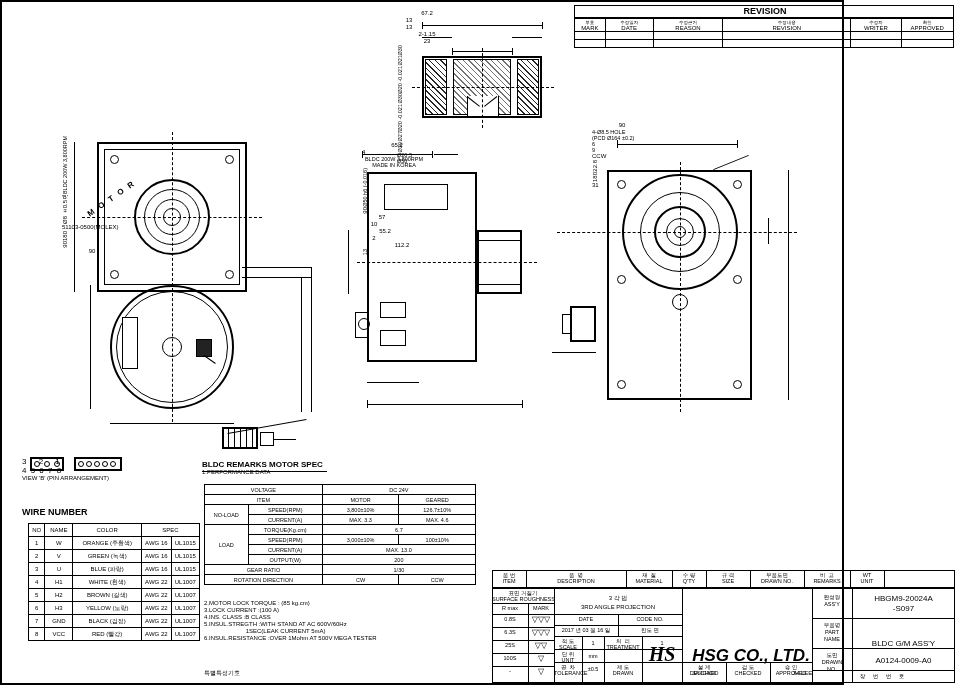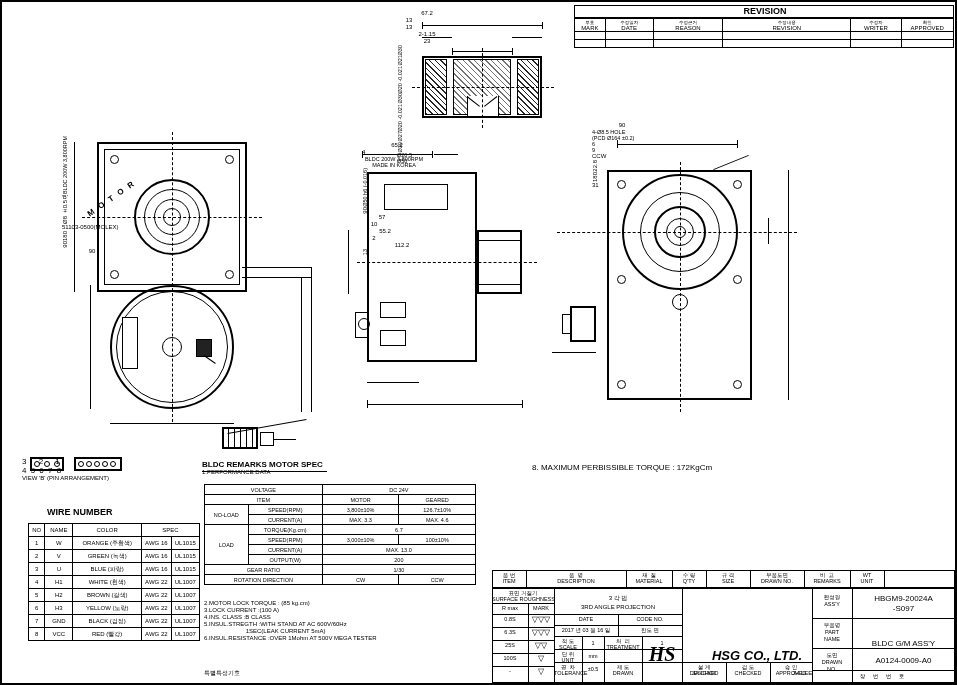--- a/index.html
+++ b/index.html
@@ -1,17 +1,17 @@
 <!DOCTYPE html>
 <html><head>
 <meta charset="utf-8">
 <style>
   html,body{margin:0;padding:0;background:#fff;}
   body{width:957px;height:685px;font-family:"Liberation Sans",sans-serif;color:#000;overflow:hidden;}
-  #sheet{position:relative;width:957px;height:685px;box-sizing:border-box;border:2px solid #000;background:#fff;}
+  #sheet{position:relative;width:844px;height:685px;box-sizing:border-box;border:2px solid #000;background:#fff;}
   .abs{position:absolute;}
   .ln{position:absolute;background:#000;}
   .h1{height:1px;} .v1{width:1px;}
   .t6{font-size:6px;line-height:7px;}
   .t5{font-size:5.5px;line-height:6px;}
   .t8{font-size:8px;line-height:9px;}
   .t9{font-size:9px;line-height:10px;}
   .t11{font-size:11px;line-height:12px;font-style:italic;}
   .c{text-align:center;}
   .bold{font-weight:bold;}
@@ -265,41 +265,40 @@
     <div class="box2" style="left:-22px;top:184px;width:26px;height:36px;"></div>
     <div class="box" style="left:-30px;top:192px;width:10px;height:20px;"></div>
     <div class="ln h1" style="left:-40px;top:230px;width:44px;"></div>
     <div class="t6" style="left:-44px;top:186px;">31</div>
 
     <div class="abs" style="left:-35px;top:110px;width:240px;border-top:1px dashed #000;"></div>
     <div class="abs" style="left:88px;top:40px;height:250px;border-left:1px dashed #000;"></div>
   </div>
 
   <div class="abs" style="left:530px;top:458px;width:420px;">
-    <div class="t8" style="position:relative;margin-top:3px;">8. MAXIMUM PERBISSIBLE TORQUE : 172KgCm</div>
   </div>
 
   <div class="abs" style="left:20px;top:455px;width:180px;height:50px;">
     <div class="box2" style="left:8px;top:0px;width:34px;height:14px;"></div>
     <div class="circ" style="left:12px;top:4px;width:6px;height:6px;"></div>
     <div class="circ" style="left:22px;top:4px;width:6px;height:6px;"></div>
     <div class="circ" style="left:32px;top:4px;width:6px;height:6px;"></div>
     <div class="box2" style="left:52px;top:0px;width:48px;height:14px;"></div>
     <div class="circ" style="left:56px;top:4px;width:6px;height:6px;"></div>
     <div class="circ" style="left:64px;top:4px;width:6px;height:6px;"></div>
     <div class="circ" style="left:72px;top:4px;width:6px;height:6px;"></div>
     <div class="circ" style="left:80px;top:4px;width:6px;height:6px;"></div>
     <div class="circ" style="left:88px;top:4px;width:6px;height:6px;"></div>
     <div class="t8" style="left:10px;top:17px;letter-spacing:5px;">3 2 1</div>
     <div class="t8" style="left:54px;top:17px;letter-spacing:1px;">4 5 6 7 8</div>
     <div class="t6" style="left:0px;top:30px;">VIEW 'B' (PIN ARRANGEMENT)</div>
   </div>
 
   <div class="abs" style="left:20px;top:505px;width:180px;">
-    <div class="t9 bold" style="left:14px;top:0px;margin-left:25px;">WIRE NUMBER</div>
+    <div class="t9 bold" style="left:14px;top:0px;">WIRE NUMBER</div>
     <table class="wn abs" style="left:6px;top:16px;width:172px;">
       <tbody>
           <tr>
         <td style="width:16px;">NO</td>
         <td style="width:28px;">NAME</td>
         <td style="width:72px;">COLOR</td>
         <td colspan="2">SPEC</td>
       </tr>
       <tr>
             <td>1</td>
@@ -508,21 +507,21 @@
 UNIT</div>
     <div class="t5 c abs" style="left:90px;top:83px;width:22px;">mm</div>
     <div class="t5 c abs" style="left:62px;top:94px;width:28px;white-space:pre;line-height:6px;">공  차
 TOLERANCE</div>
     <div class="t5 c abs" style="left:90px;top:96px;width:22px;">±0.5</div>
     <div class="t5 c abs" style="left:112px;top:94px;width:38px;white-space:pre;line-height:6px;">제 도
 DRAWN</div>
 
     <div class="t11 bold abs c" style="left:150px;top:78px;width:40px;font-size:20px;font-family:'Liberation Serif',serif;">HS</div>
     <div class="ln v1" style="left:320px;top:18px;height:95px;"></div>
-    <div class="t11 bold abs c" style="left:200px;top:80px;width:130px;font-size:13px;">HSG CO., LTD.</div>
+    <div class="t11 bold abs c" style="left:194px;top:80px;width:130px;font-size:17px;">HSG CO., LTD.</div>
 
     <div class="ln h1" style="left:190px;top:92px;width:130px;"></div>
     <div class="ln v1" style="left:234px;top:92px;height:21px;"></div>
     <div class="ln v1" style="left:278px;top:92px;height:21px;"></div>
     <div class="t5 c abs" style="left:190px;top:94px;width:44px;white-space:pre;line-height:6px;">설 계
 DESIGNED</div>
     <div class="t5 c abs" style="left:234px;top:94px;width:44px;white-space:pre;line-height:6px;">검 도
 CHECKED</div>
     <div class="t5 c abs" style="left:278px;top:94px;width:42px;white-space:pre;line-height:6px;">승 인
 APPROVED</div>

